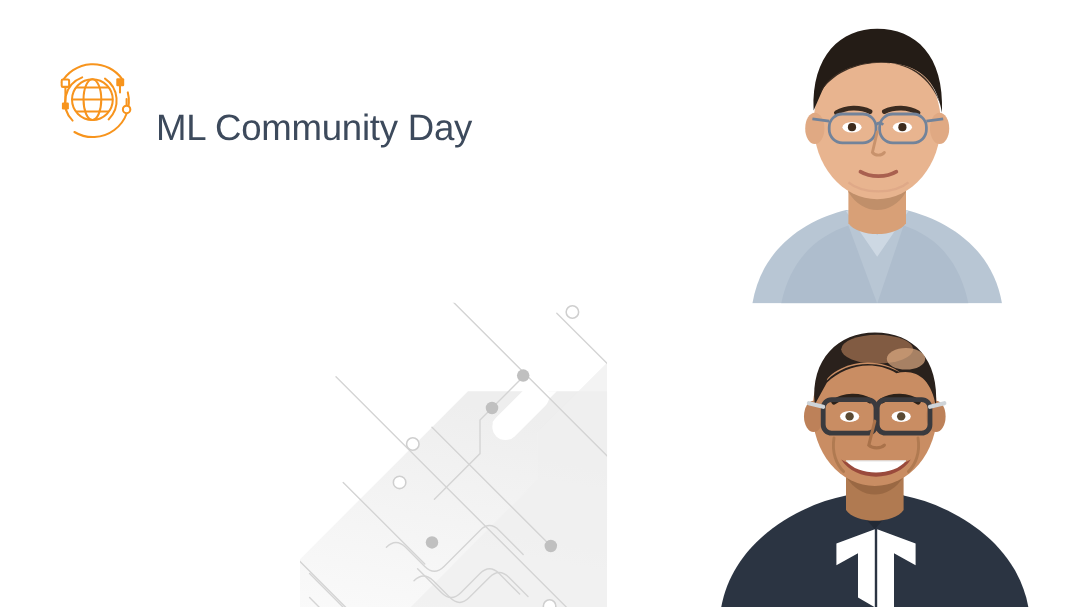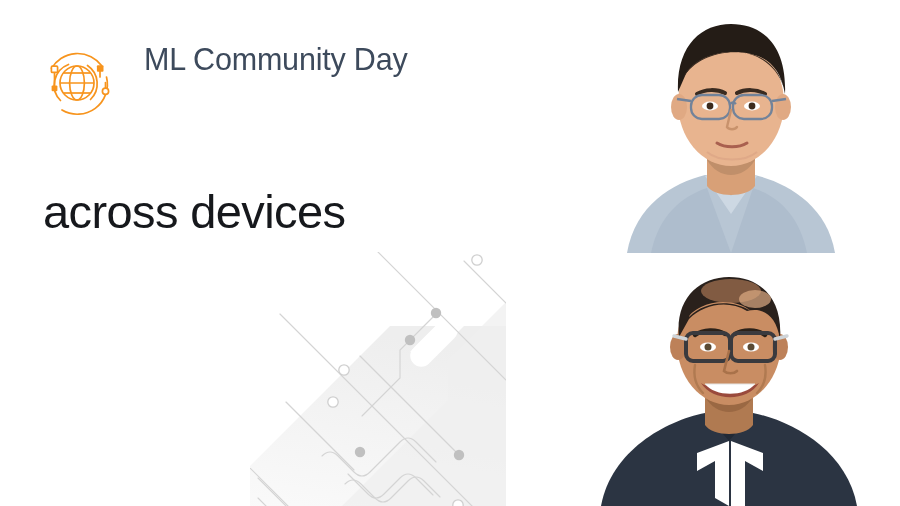--- a/index.html
+++ b/index.html
@@ -18,22 +18,22 @@
     background: #ffffff;
     overflow: hidden;
   }
 
   
   .brand {
     position: absolute;
     left: 38px;
     top: 44px;
     display: flex;
-    align-items: flex-start;
-    gap: 28px;
+    align-items: flex-end;
+    gap: 14px;
     height: 78px;
   }
   .brand-mark {
     width: 78px;
     height: 78px;
     flex: 0 0 78px;
     display: block;
   }
   .brand-text {
     font-size: 30.5px;
@@ -121,21 +121,20 @@
         <rect x="13.4" y="22.2" width="6.2" height="6.2" rx="1" fill="#ffffff" stroke="#f7941d" stroke-width="1.7"></rect>
         <rect x="13.6" y="41.4" width="5.8" height="5.8" rx="1" fill="#f7941d"></rect>
         <rect x="58.9" y="21.2" width="6.6" height="6.6" rx="1" fill="#f7941d"></rect>
         <circle cx="67.5" cy="47.2" r="3.1" fill="#ffffff" stroke="#f7941d" stroke-width="1.7"></circle>
       </svg>
     </span>
     <span class="brand-text">ML Community Day</span>
   </div>
 
   <h1 class="headline">
-    <span class="line">across devices</span>
   </h1>
 
   <div class="circuit">
     <svg viewBox="0 0 256 254" width="256" height="254" aria-hidden="true">
       <defs>
         <clipPath id="cclip">
             <rect x="0" y="0" width="256" height="254"></rect>
           </clipPath>
         <linearGradient id="panelfade" x1="0" y1="1" x2="0.35" y2="0">
           <stop offset="0" stop-color="#fafafa"></stop>

